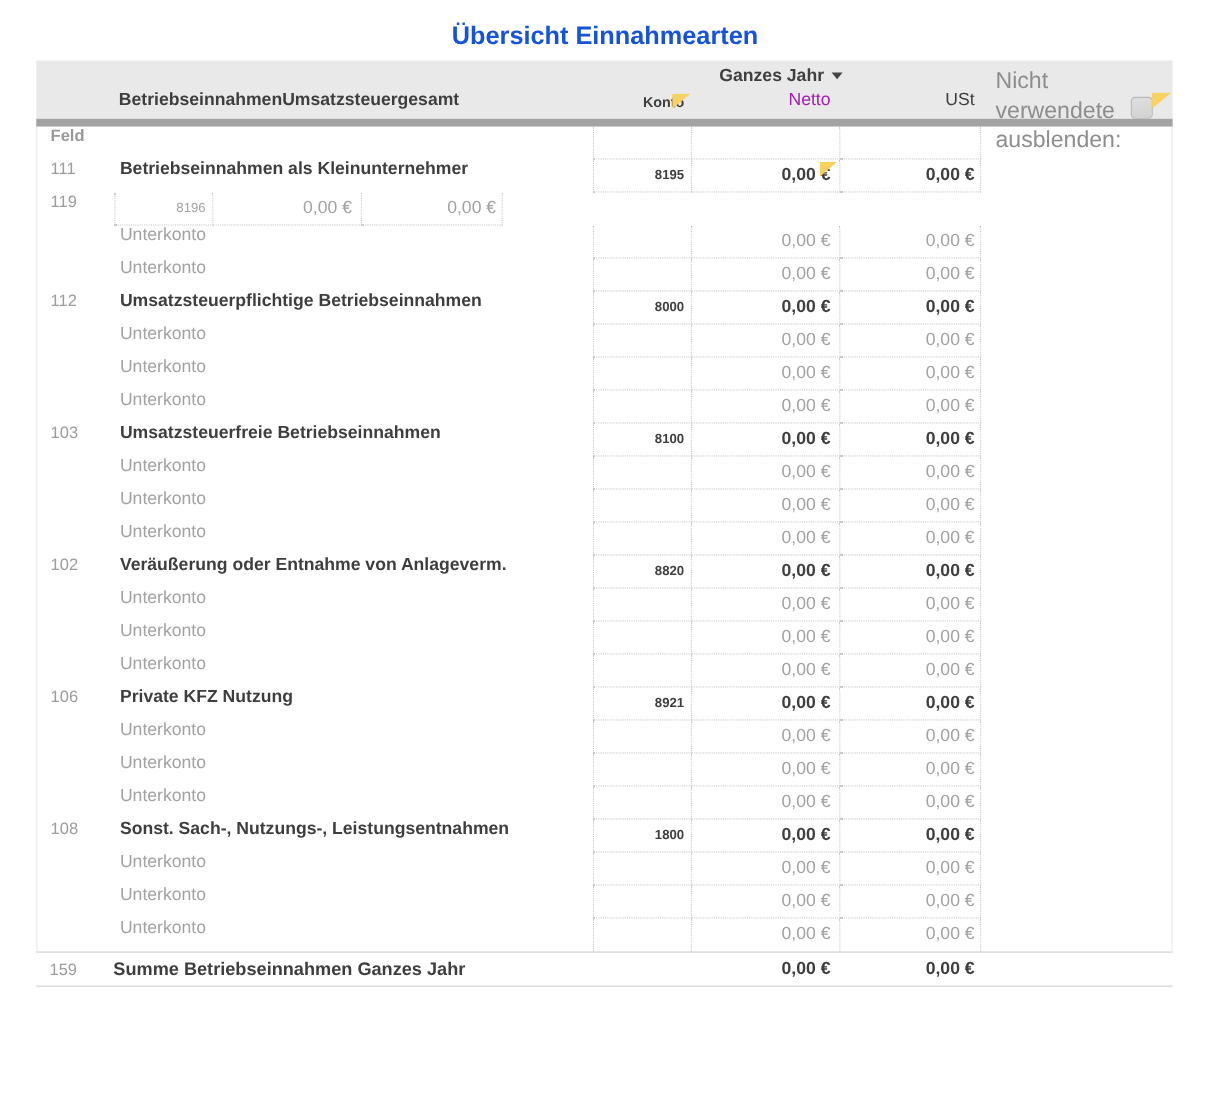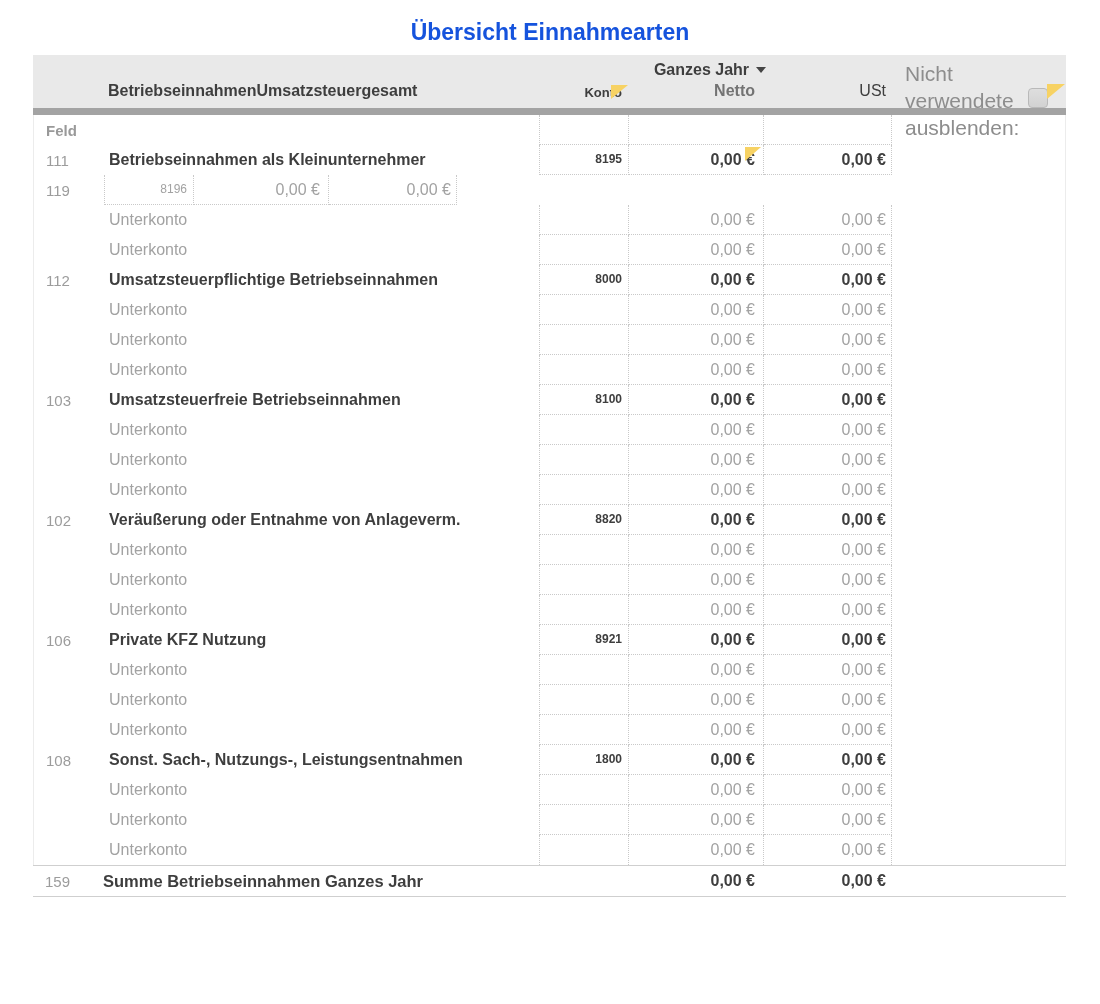--- a/index.html
+++ b/index.html
@@ -13,37 +13,37 @@
 
   
   .thead { position:relative; height:60px; background:#e9e9e9; border-bottom:7px solid #a3a3a3; }
   .h-period { position:absolute; left:595px; top:6px; width:164px; text-align:center;
     font-size:16px; font-weight:bold; color:#3e3e3e; cursor:default; }
   .chev { display:inline-block; width:0; height:0; border-left:5px solid transparent;
     border-right:5px solid transparent; border-top:6px solid #454545;
     margin-left:7px; vertical-align:2px; }
   .h-desc  { position:absolute; left:75px;  bottom:8px; font-size:16px; font-weight:bold; color:#3e3e3e; }
   .h-konto { position:absolute; left:505px; width:84px;  bottom:8px; text-align:right; font-size:13px; font-weight:bold; color:#3e3e3e; }
-  .h-netto { position:absolute; left:595px; width:127px; bottom:8px; text-align:right; font-size:16px; font-weight:bold; color:#737373; }
+  .h-netto { position:absolute; left:595px; width:127px; bottom:8px; text-align:right; font-size:16px; font-weight:normal; color:#a21caf; }
   .h-ust   { position:absolute; left:730px; width:123px; bottom:8px; text-align:right; font-size:16px; font-weight:normal; color:#3e3e3e; }
   .h-hide  { position:absolute; left:872px; top:5px; width:152px; font-size:21px;
     line-height:27px; color:#8d8d8d; }
   .h-check { position:absolute; left:995px; top:33px; width:20px; height:20px;
     background:linear-gradient(#dedede,#d2d2d2); border:1px solid #b9b9b9; border-radius:4px; }
 
   
   .note { position:absolute; background:#f7d263; width:17px; height:14px;
     clip-path:polygon(0 0, 100% 0, 0 100%); }
   .note-konto-header { left:578px; top:30px; }
   .note-checkbox { left:1014px; top:29px; width:18px; height:15px; }
   .note-row111 { left:712px; top:92px; width:16px; height:14px; }
 
   
   .tbody { border-left:1px solid #ececec; border-right:1px solid #ececec; }
-  .row { display:flex; height:30px; align-items:center; }
+  .row { display:flex; height:30px; }
   .c-num  { width:70px; padding-left:12px; font-size:15px; color:#9c9c9c; white-space:nowrap; }
   .c-desc { width:435px; padding-left:5px; font-size:16px; white-space:nowrap; overflow:hidden; }
   .c-konto{ width:90px;  height:30px; line-height:29px; text-align:right; padding-right:6px; font-size:12px;
     border-left:1px dotted #c9c9c9; border-right:1px dotted #c9c9c9; border-bottom:1px dotted #c9c9c9; }
   .c-netto{ width:135px; height:30px; line-height:29px; text-align:right; padding-right:8px; font-size:16px;
     border-right:1px dotted #c9c9c9; border-bottom:1px dotted #c9c9c9; }
   .c-ust  { width:128px; height:30px; line-height:29px; text-align:right; padding-right:5px; font-size:16px;
     border-right:1px dotted #c9c9c9; border-bottom:1px dotted #c9c9c9; }
   .c-fill { flex:1; }
   .row:last-child .c-konto, .row:last-child .c-netto, .row:last-child .c-ust { border-bottom:none; }

